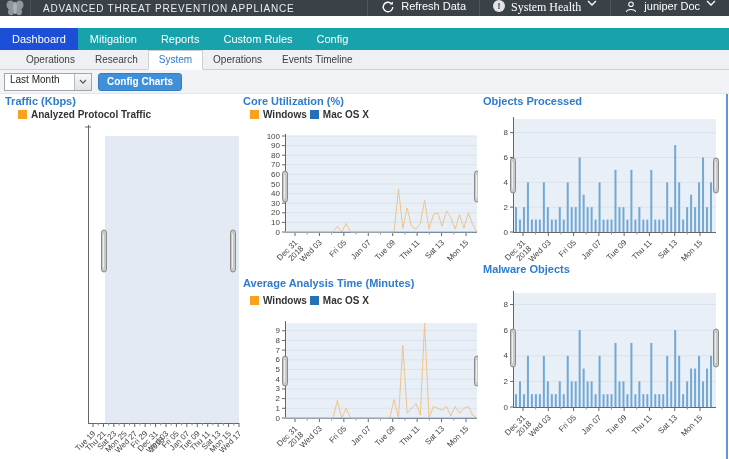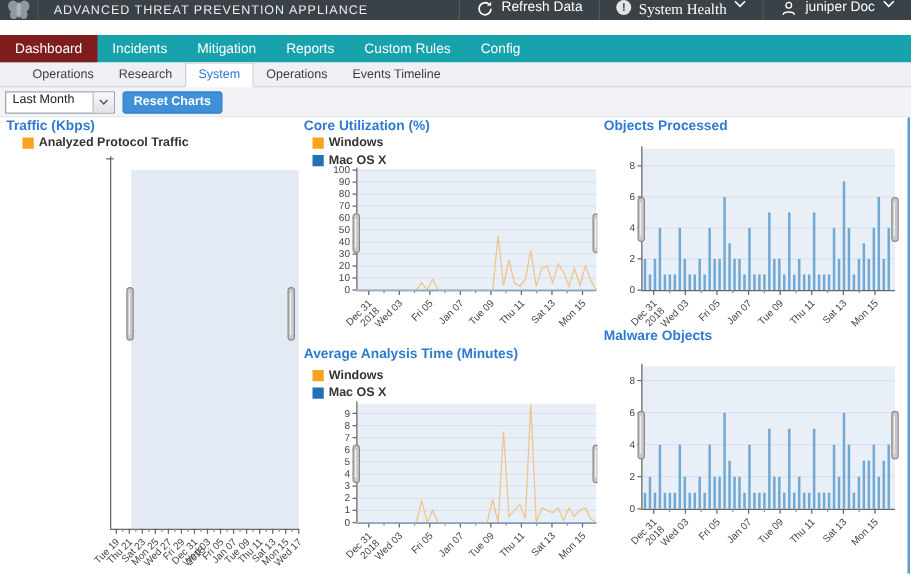--- a/index.html
+++ b/index.html
@@ -12,36 +12,36 @@
   .header{position:absolute;top:0;left:0;right:0;height:16px;background:#3a4147;color:#fff;display:flex;align-items:stretch}
   .logo-box{width:30px;display:flex;align-items:center;justify-content:center;border-right:1px solid #4b5157}
   .app-title{display:flex;align-items:center;padding-left:12px;font-size:10px;letter-spacing:.8px;color:#eceeef;white-space:nowrap}
   .header-right{margin-left:auto;display:flex}
   .header-cell{display:flex;gap:6px;padding:0 13px;border-left:1px solid #51575d;font-size:11px;cursor:pointer;white-space:nowrap}
   .health-label{font-family:"Liberation Serif",serif;font-size:12px}
   .alert-circle{width:12px;height:12px;border-radius:50%;background:#e2e4e6;color:#3a4147;font-size:9px;font-weight:bold;display:flex;align-items:center;justify-content:center;line-height:1}
   
   .nav{position:absolute;top:28px;left:0;right:0;height:22px;background:#18a3ac;display:flex;color:#fff;font-size:11px}
   .nav-item{line-height:22px;padding:0 12px;cursor:pointer}
-  .nav-item.active{background:#7f1d1d}
+  .nav-item.active{background:#1d4ed8}
   
   .subtabs{position:absolute;top:50px;left:0;right:0;height:20px;background:#eef0f3;border-bottom:1px solid #cdd1d6;display:flex;font-size:10px;color:#3c4043;box-sizing:border-box;padding-left:16px}
   .subtab{line-height:19px;padding:0 10px;cursor:pointer;position:relative}
   .subtab.active{background:#fff;border:1px solid #cdd1d6;border-bottom:1px solid #fff;color:#2e7bcf;margin-bottom:-1px;line-height:18px}
   
   .controls{position:absolute;top:70px;left:0;right:0;height:24px;background:#f1f3f6;border-bottom:1px solid #e4e7ea;display:flex;align-items:center;gap:6px;padding:0 4px;box-sizing:border-box}
   .select{width:88px;height:18px;background:#fff;border:1px solid #9fa6ad;display:flex;align-items:flex-start;font-size:10px;color:#222;cursor:pointer;box-sizing:border-box}
   .select-value{flex:1;padding-left:5px}
   .select-arrow{width:16px;align-self:stretch;border-left:1px solid #b6bcc2;background:linear-gradient(#f7f8f9,#e0e3e7);display:flex;align-items:center;justify-content:center}
   .reset-btn{height:18px;background:#3f90d9;border:1px solid #347fc4;border-radius:3px;color:#fff;font-size:10px;padding:0 8px;cursor:pointer;font-family:"Liberation Sans",sans-serif;font-weight:bold}
   
   .charts{position:absolute;top:94px;left:0;right:0;bottom:0;background:#fff}
   .panel{position:absolute}
   .chart-title{position:absolute;top:1px;left:5px;font-size:11px;font-weight:bold;color:#2e7bcf;white-space:nowrap;z-index:2}
-  .legend{position:absolute;display:flex;flex-direction:column;gap:3px;z-index:2}
+  .legend{position:absolute;display:flex;flex-direction:row;gap:3px;z-index:2}
   .legend-row{display:flex;align-items:center;gap:4px}
   .swatch{width:9px;height:9px;display:inline-block}
   .legend-label{font-size:10px;font-weight:bold;color:#333;white-space:nowrap}
   .csvg{position:absolute;top:0;left:0;z-index:1}
   .xlab{font-size:8px;fill:#444}
   .ylab{font-size:8px;fill:#444}
   .right-edge{position:absolute;top:94px;bottom:0;right:1px;width:2px;background:#5b9bd5}
 </style>
 </head>
 <body>
@@ -82,21 +82,20 @@
       <span>juniper Doc</span>
       <svg width="10" height="7" viewBox="0 0 10 7">
         <path d="M1 1l4 4 4-4" fill="none" stroke="#fff" stroke-width="1.3"></path>
       </svg>
     </div>
   </div>
 </div>
 
 <div class="nav" id="main-nav">
     <div class="nav-item active">Dashboard</div>
-    <div class="nav-item">Incidents</div>
     <div class="nav-item">Mitigation</div>
     <div class="nav-item">Reports</div>
     <div class="nav-item">Custom Rules</div>
     <div class="nav-item">Config</div>
   </div>
 
 <div class="subtabs" id="sub-tabs">
     <div class="subtab">Operations</div>
     <div class="subtab">Research</div>
     <div class="subtab active">System</div>
@@ -106,21 +105,21 @@
 
 <div class="controls">
   <div class="select">
     <span class="select-value">Last Month</span>
     <span class="select-arrow">
       <svg width="8" height="6" viewBox="0 0 8 6">
           <path d="M1 1l3 3.2L7 1" fill="none" stroke="#555" stroke-width="1.2"></path>
         </svg>
     </span>
   </div>
-  <button class="reset-btn">Reset Charts</button>
+  <button class="reset-btn">Config Charts</button>
 </div>
 
 <div class="charts">
 
   <div class="panel" style="left:0;top:0;width:240px;height:282px">
     <div class="chart-title">Traffic (Kbps)</div>
     <div class="legend" style="left:18px;top:15px">
         <div class="legend-row">
           <span class="swatch" style="background: rgb(249, 162, 29);"></span>
           <span class="legend-label">Analyzed Protocol Traffic</span>

